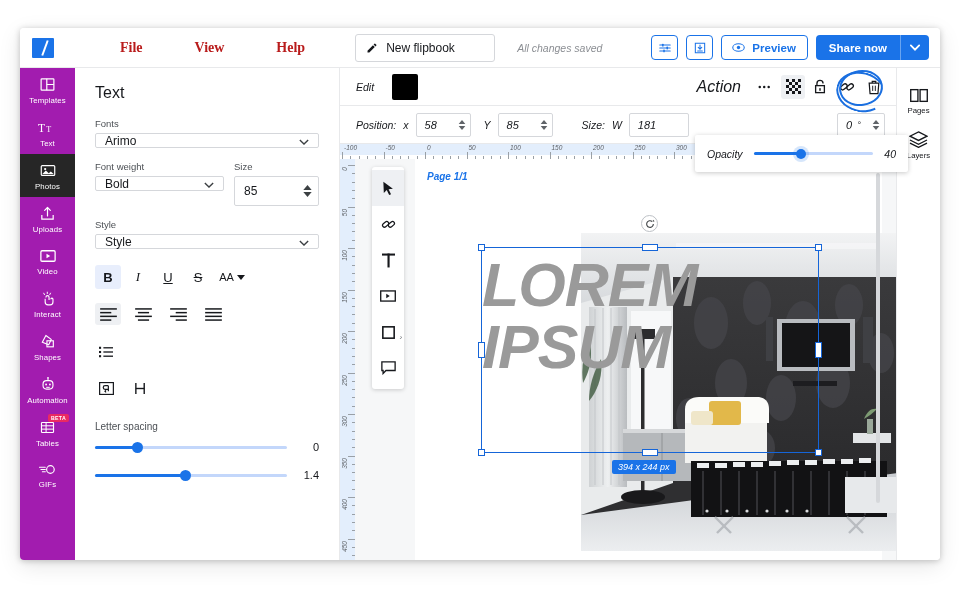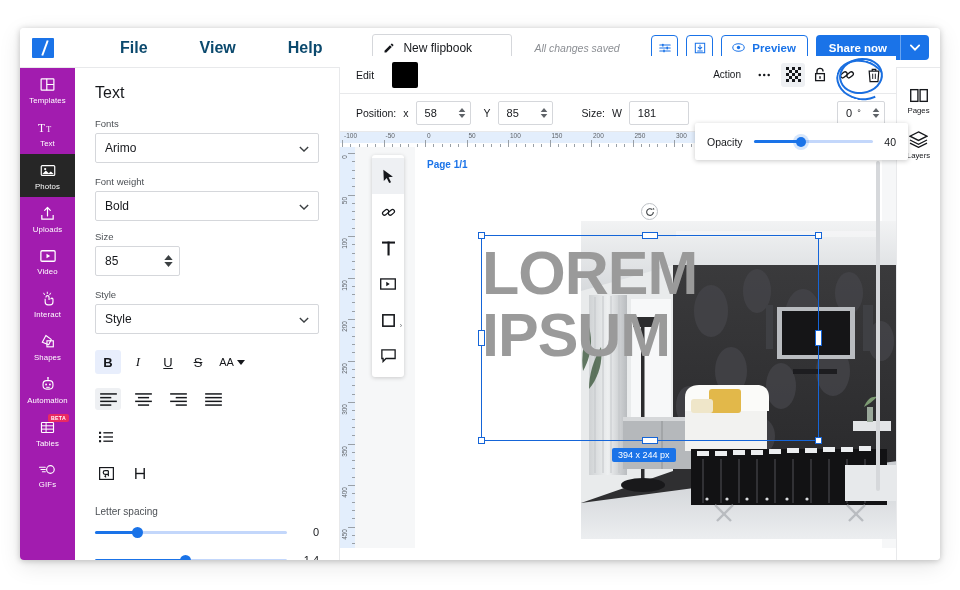--- a/index.html
+++ b/index.html
@@ -14,21 +14,21 @@
   }
 
   
   .topbar { position:absolute; left:0; top:0; width:920px; height:40px;
     background:#fff; border-bottom:1px solid #e8e9eb; display:flex; align-items:center; }
   .logo { width:22px; height:20px; margin-left:12px; position:relative; }
   .logo .lsq { position:absolute; left:0; top:0; width:10px; height:20px; background:#1a73e8; border-radius:1px 0 0 1px;}
   .logo .rsq { position:absolute; left:10px; top:0; width:12px; height:20px; background:#1a73e8; border-radius:0 1px 1px 0;}
   .logo .slash { position:absolute; left:12px; top:2px; width:2px; height:16px; background:#fff; transform:rotate(20deg); }
   .menu { display:flex; align-items:center; margin-left:40px; }
-  .menu > div { font-size:16px; color:#0c4a6e; font-weight:bold; padding:0 26px; cursor:default; }
+  .menu > div { font-size:14px; color:#b91c1c; font-weight:bold; padding:0 26px; cursor:default;font-family:Liberation Serif, serif; }
   .titlebox { margin-left:24px; width:140px; height:28px; border:1px solid #d5d7db;
      border-radius:3px; display:flex; align-items:center; gap:8px; padding:0 10px; background:#fff; }
   .titlebox .txt { font-size:12px; color:#16181c; }
   .saved { margin-left:22px; font-size:10.5px; color:#8b8e93; font-style:italic; }
   .topright { margin-left:auto; display:flex; align-items:center; gap:8px; padding-right:11px; }
   .iconbtn { width:27px; height:25px; border:1px solid #1a73e8; border-radius:4px;
      display:flex; align-items:center; justify-content:center; background:#fff; }
   .previewbtn { height:25px; border:1px solid #1a73e8; border-radius:4px; display:flex;
      align-items:center; gap:6px; padding:0 11px 0 9px; background:#fff; }
   .previewbtn span { font-size:11.5px; color:#1a73e8; font-weight:bold;text-align:right; }
@@ -44,24 +44,24 @@
   .railitem.active { background:#262626; }
   .railitem .lab { font-size:7.8px; color:#fff; letter-spacing:.1px; }
   .railitem .beta { position:absolute; right:6px; top:3px; background:#ea2a62; color:#fff;
      font-size:5.2px; font-weight:bold; padding:1px 3px; border-radius:2px; letter-spacing:.3px;}
 
   
   .panel { position:absolute; left:55px; top:40px; width:265px; height:492px;
      background:#fff; border-right:1px solid #e8e9eb; padding:16px 20px; }
   .panel h2 { font-size:16px; color:#16181c; font-weight:normal; margin-bottom:16px; }
   .flab { font-size:9.5px; color:#4c5055; margin-bottom:4px; }
-  .sel { height:30px; border:1px solid #d5d7db; border-radius:2px; display:flex;
+  .sel { height:15px; border:1px solid #d5d7db; border-radius:2px; display:flex;
      align-items:center; padding:0 9px; background:#fff; font-size:12px; color:#16181c; }
   .sel .cv { margin-left:auto; }
-  .row2 { display:flex; gap:10px; margin-top:13px;flex-direction:column; }
+  .row2 { display:flex; gap:10px; margin-top:13px; }
   .spin { height:30px; border:1px solid #d5d7db; border-radius:2px; display:flex;
      align-items:center; padding:0 6px 0 9px; background:#fff; font-size:12px; color:#16181c; }
   .arrows { margin-left:auto; display:flex; flex-direction:column; gap:2px; line-height:0; }
 
   .fmtrow { display:flex; align-items:center; gap:4px; margin-top:16px; }
   .fbtn { width:26px; height:24px; display:flex; align-items:center; justify-content:center;
      border-radius:3px; font-size:13px; color:#16181c; }
   .fbtn.on { background:#e8eefc; }
   .alignrow { display:flex; gap:9px; margin-top:14px; }
   .abtn { width:26px; height:22px; display:flex; align-items:center; justify-content:center; border-radius:3px;}
@@ -69,27 +69,27 @@
 
   .slidewrap { margin-top:14px; }
   .slidewrap .t { font-size:10px; color:#4c5055; margin-bottom:9px; }
   .slider { display:flex; align-items:center; gap:10px; }
   .track { position:relative; height:3px; border-radius:2px; background:#c3d7fb; flex:1; }
   .fill { position:absolute; left:0; top:0; height:3px; border-radius:2px; background:#1a73e8; }
   .knob { position:absolute; top:-4px; width:11px; height:11px; border-radius:50%; background:#1a73e8; }
   .sval { font-size:11px; color:#16181c; width:22px; text-align:right; }
 
   
-  .canvasarea { position:absolute; left:320px; top:28px; width:556px; height:492px; background:#fff; }
+  .canvasarea { position:absolute; left:320px; top:40px; width:556px; height:492px; background:#fff;font-style:italic; }
   .ctoolbar { height:38px; border-bottom:1px solid #e8e9eb; display:flex; align-items:center;
      padding:0 10px 0 16px; position:relative; }
   .ctoolbar .edit { font-size:10.5px; color:#16181c; }
   .swatch { width:26px; height:26px; background:#000; border-radius:2px; margin-left:18px; }
   .actiongrp { margin-left:auto; display:flex; align-items:center; gap:3px; }
-  .actiongrp .al { font-size:10px; color:#16181c; margin-right:10px; }
+  .actiongrp .al { font-size:16px; color:#16181c; margin-right:10px; }
   .tbic { width:24px; height:24px; display:flex; align-items:center; justify-content:center; border-radius:3px;}
   .tbic.on { background:#eef0f3; }
 
   .prow { height:38px; border-bottom:1px solid #e8e9eb; display:flex; align-items:center;
      padding-left:16px; gap:7px; position:relative; }
   .plab { font-size:10.5px; color:#16181c; }
   .pfield { width:55px; height:24px; border:1px solid #d5d7db; border-radius:2px; display:flex;
      align-items:center; padding:0 4px 0 8px; font-size:11px; color:#16181c; background:#fff; }
   .pfield .arrows { margin-left:auto; }
 

